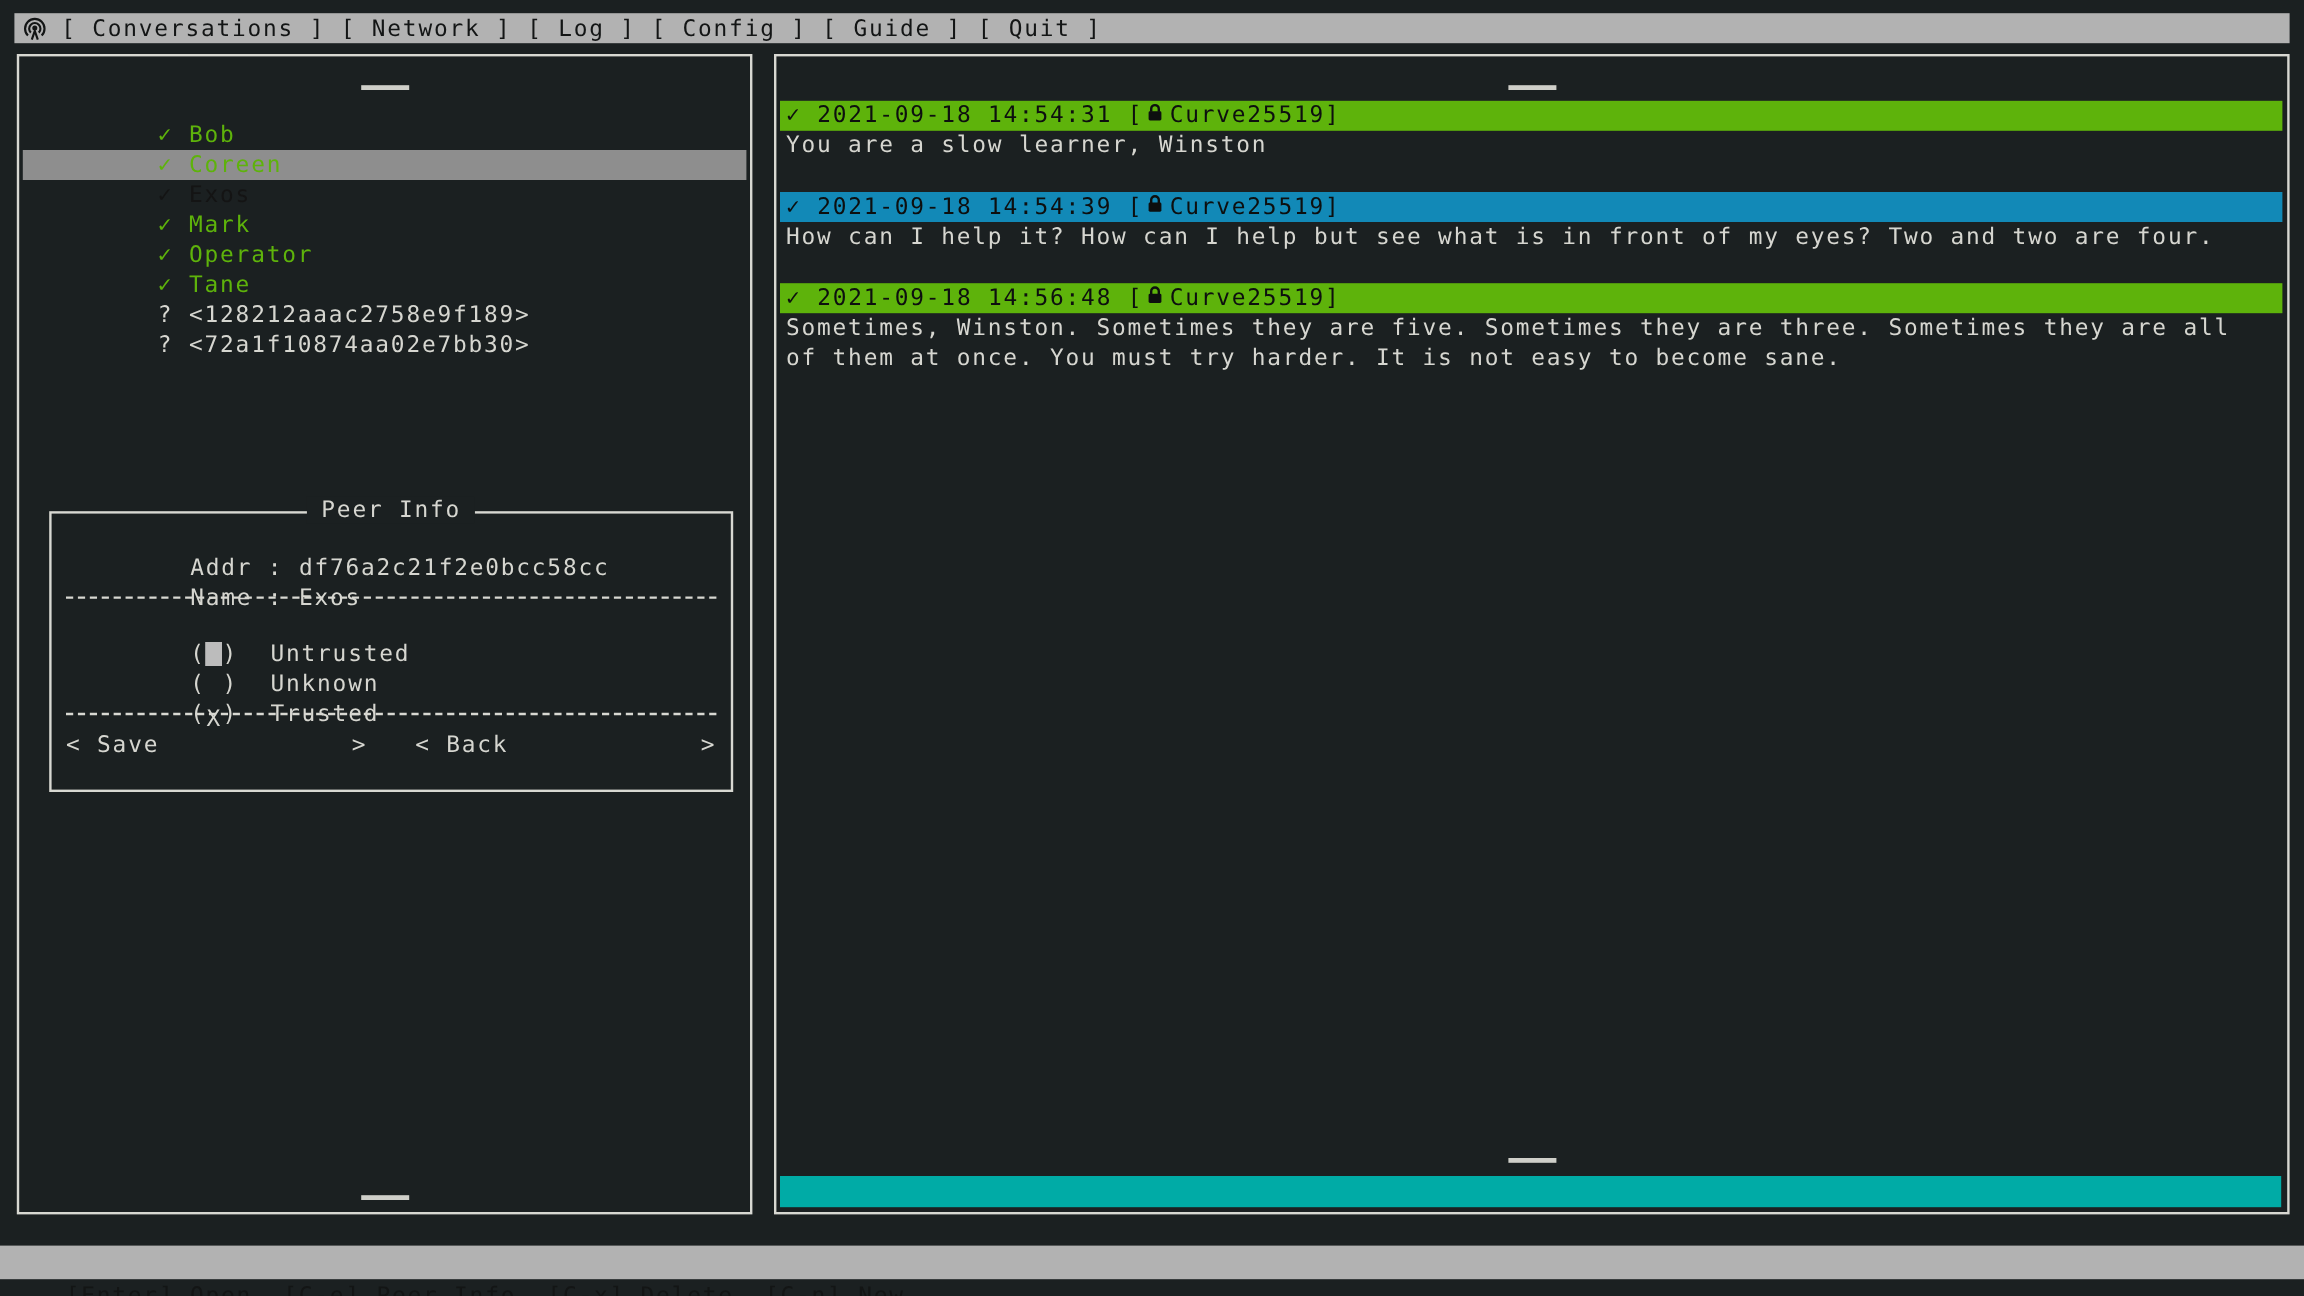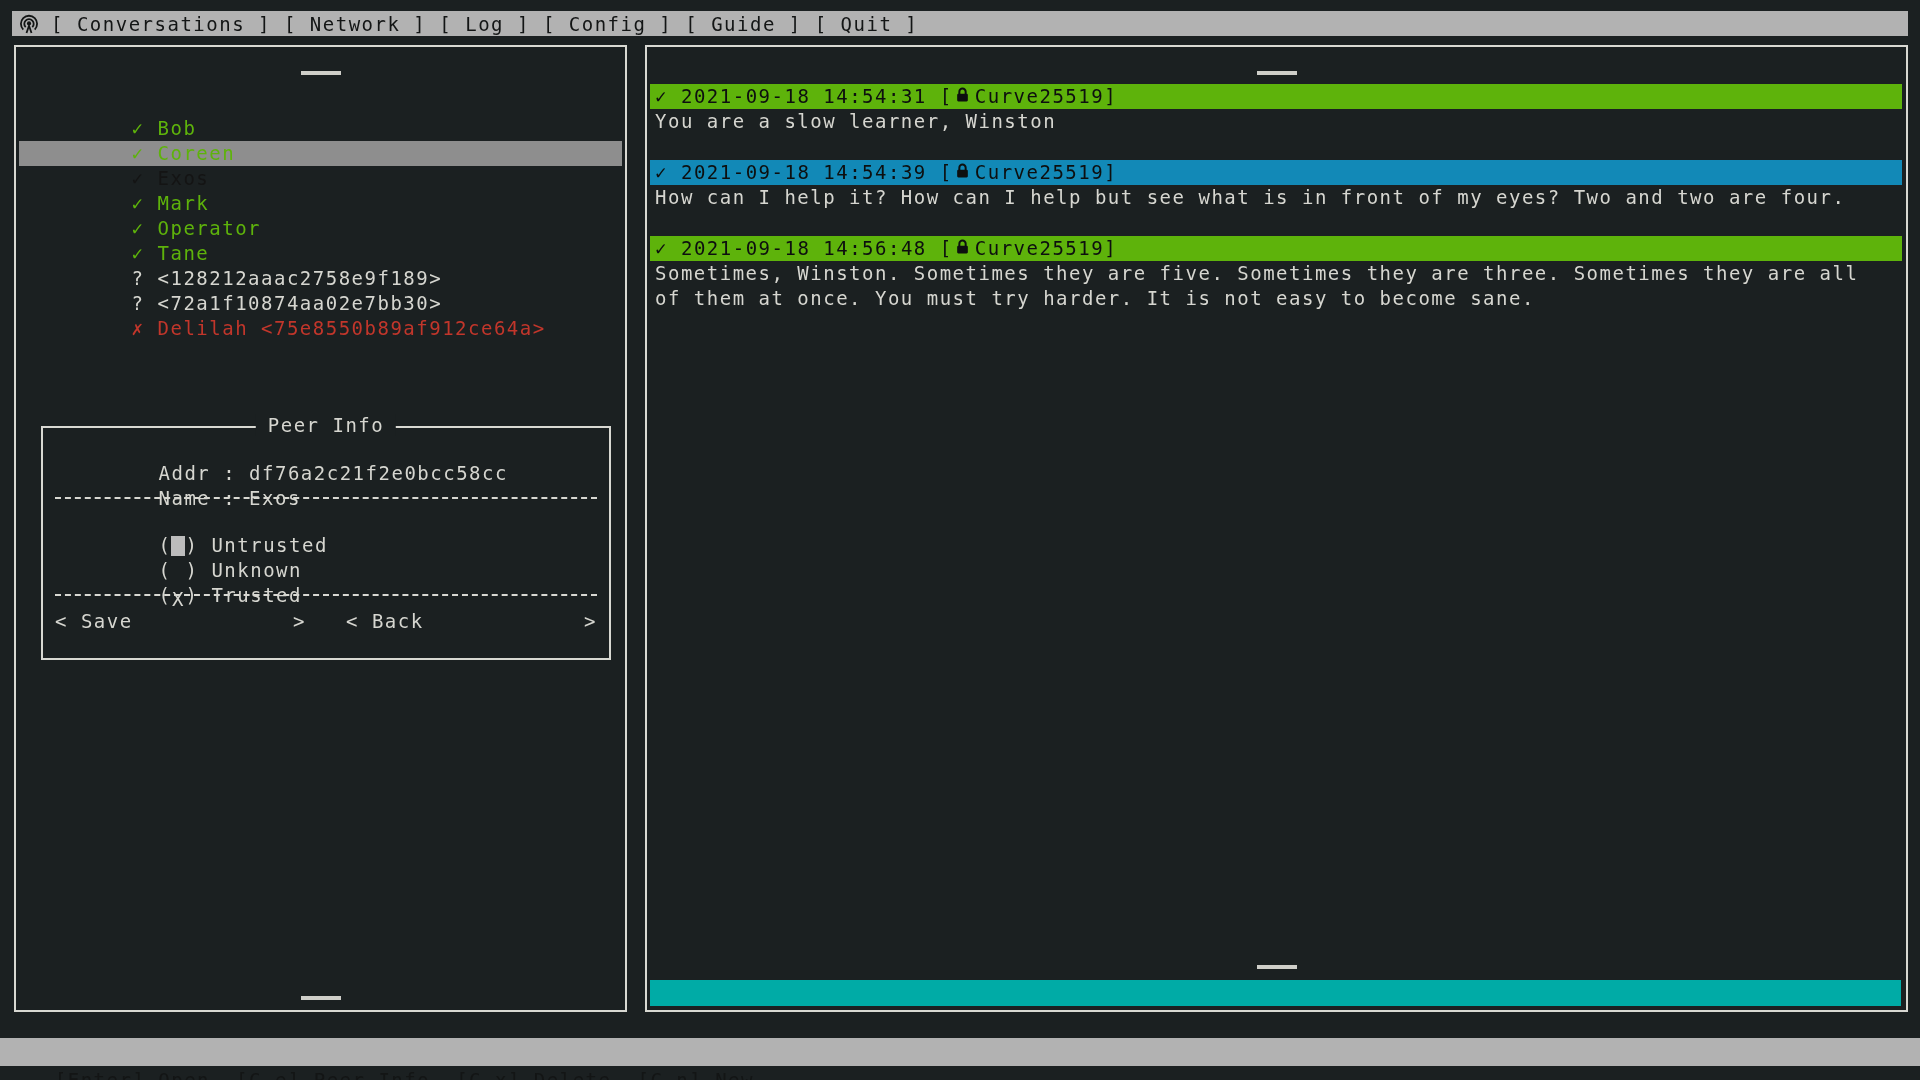--- a/index.html
+++ b/index.html
@@ -18,39 +18,39 @@
   .topbar .logo{display:flex;align-items:center;margin:0 10px 0 5px;}
   .menu-item{margin-right:13px;white-space:pre;cursor:default;}
 
   
   .panel{position:absolute;top:45px;height:967px;border:2px solid var(--border);background:var(--background);}
   .panel-left{left:14px;width:613px;}
   .panel-right{left:645px;width:1263px;}
   .scroll-dash{position:absolute;left:50%;transform:translateX(-50%);width:40px;height:4px;background:#cfcfc9;}
 
   
-  .peer-list{position:absolute;top:44px;left:3px;right:3px;}
+  .peer-list{position:absolute;top:28px;left:3px;right:3px;}
   .peer-row{height:25px;line-height:25px;padding-left:9px;white-space:pre;}
   .peer-row .glyph{display:inline-block;width:26px;}
   .state-trusted{color:var(--green);}
   .state-unknown{color:var(--text);}
   .state-untrusted{color:var(--red);}
   .peer-row.selected{background:var(--selected_gray);color:#141414;}
 
   
   .peer-info{position:absolute;left:25px;top:379px;width:570px;height:234px;border:2px solid var(--border);
              padding:8px 12px 0 12px;}
   .peer-info-title{position:absolute;top:-14px;left:50%;transform:translateX(-50%);
                    background:var(--background);padding:0 12px;white-space:pre;}
   .field-row{height:25px;line-height:25px;white-space:pre;}
   .dashed-sep{border-top:2px dashed var(--border);margin:11px 0 9px 0;}
   .opt-row{height:25px;line-height:25px;white-space:pre;}
   .opt-inner{display:inline-block;width:14px;height:20px;vertical-align:-4px;text-align:center;line-height:21px;}
   .opt-inner.cursor{background:#bcbcbc;}
-  .opt-label{margin-left:13px;}
+  .opt-label{margin-left:27px;}
   .btn-row{display:flex;gap:40px;margin-top:13px;}
   .tui-btn{flex:1;display:flex;justify-content:space-between;height:25px;line-height:25px;white-space:pre;cursor:default;}
 
   
   .messages{position:absolute;top:37px;left:3px;right:4px;}
   .msg{margin-bottom:26px;}
   .msg-header{height:25px;line-height:25px;display:flex;align-items:center;padding:0 5px;color:#0d0f0f;white-space:pre;}
   .msg-green .msg-header{background:var(--green);}
   .msg-blue .msg-header{background:var(--blue);}
   .msg-check{margin-right:13px;}
@@ -108,23 +108,20 @@
       </div>
       <div class="peer-row state-trusted">
         <span class="glyph">✓</span><span>Tane</span>
       </div>
       <div class="peer-row state-unknown">
         <span class="glyph">?</span><span>&lt;128212aaac2758e9f189&gt;</span>
       </div>
       <div class="peer-row state-unknown">
         <span class="glyph">?</span><span>&lt;72a1f10874aa02e7bb30&gt;</span>
       </div>
-      <div class="peer-row state-untrusted">
-        <span class="glyph">✗</span><span>Delilah &lt;75e8550b89af912ce64a&gt;</span>
-      </div>
     </div>
 
     <div class="peer-info">
       <div class="peer-info-title">Peer Info</div>
 
       <div class="field-row">
         <span>Addr :</span> <span>df76a2c21f2e0bcc58cc</span>
       </div>
       <div class="field-row">
         <span>Name :</span> <span>Exos</span>

